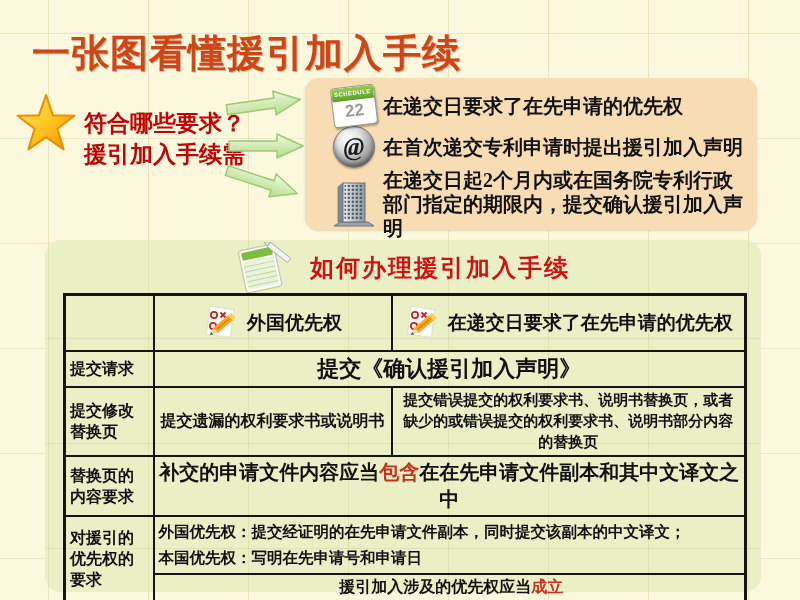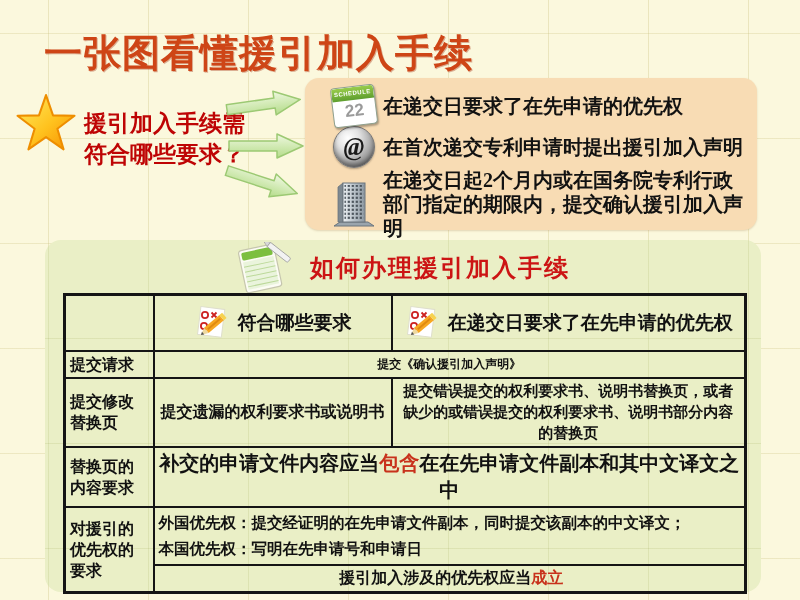--- a/index.html
+++ b/index.html
@@ -11,21 +11,21 @@
     position:relative;width:800px;height:600px;overflow:hidden;
     background-color:#FBF8DD;
     background-image:
       linear-gradient(to right, rgba(205,195,130,0.35) 1px, transparent 1px),
       linear-gradient(to bottom, rgba(205,195,130,0.30) 1px, transparent 1px);
     background-size:100px 105px;
     background-position:48px 33px;
   }
   
   .title{
-    position:absolute;left:44px;top:28px;
+    position:absolute;left:32px;top:28px;
     font-family:"Liberation Sans","DejaVu Sans",sans-serif;
     font-size:38px;font-weight:900;color:#CE4516;letter-spacing:1px;
     text-shadow:1px 1px 0 rgba(160,40,10,.35);
     white-space:nowrap;
   }
   
   .star{position:absolute;left:16px;top:92px;}
   .question{
     position:absolute;left:84px;top:108px;width:160px;
     font-size:23px;line-height:31px;font-weight:bold;color:#BE0404;
@@ -85,21 +85,21 @@
     position:absolute;left:18px;top:53px;width:681px;
     border-collapse:collapse;table-layout:fixed;
     border:3px solid #151515;
   }
   table.proc td{border:2px solid #151515;color:#111;vertical-align:middle;
     padding:2px 4px;box-sizing:border-box;}
   td.lbl{text-align:left;font-weight:bold;font-size:16px;line-height:21px;}
   td.lbl-red{color:#C00000;}
   td.hdr{font-size:19px;}
   .hdr-inner{display:flex;align-items:center;justify-content:center;gap:8px;font-weight:bold;}
-  td.val{text-align:center;font-weight:bold;font-size:12px;}
+  td.val{text-align:center;font-weight:bold;font-size:22px;}
   td.val-sm{text-align:center;font-weight:bold;font-size:15px;line-height:21px;padding:2px 8px;}
   td.val-left{text-align:left;font-weight:bold;font-size:15.5px;line-height:26px;padding:4px 4px 4px 14px;}
   .red{color:#C8321C;}
   
   .notepad-wrap{width:60px;height:52px;}
   .pencil-wrap{width:36px;height:34px;flex:0 0 36px;}
 </style>
 </head>
 <body>
 
@@ -129,22 +129,22 @@
 
   <div class="title">一张图看懂援引加入手续</div>
 
   <div class="star">
     <svg width="60" height="62" viewBox="0 0 58 60">
       <polygon points="29,3 35.8,22.6 56.6,23 40,35.6 46,55.5 29,43.6 12,55.5 18,35.6 1.4,23 22.2,22.6" fill="url(#stargrad)" stroke="#EE8E00" stroke-width="2" stroke-linejoin="round"></polygon>
     </svg>
   </div>
 
   <div class="question">
+    <div>符合哪些要求？</div>
     <div>援引加入手续需</div>
-    <div>符合哪些要求？</div>
   </div>
 
   <div class="arrow arrow-1">
     <svg width="78" height="28" viewBox="0 0 78 28">
         <polygon points="2,9 50,9 50,2 76,14 50,26 50,19 2,19" fill="url(#agrad)" stroke="#9CC973" stroke-width="1.5" stroke-linejoin="round"></polygon>
       </svg>
   </div>
   <div class="arrow arrow-2">
     <svg width="78" height="28" viewBox="0 0 78 28">
         <polygon points="2,9 50,9 50,2 76,14 50,26 50,19 2,19" fill="url(#agrad)" stroke="#9CC973" stroke-width="1.5" stroke-linejoin="round"></polygon>
@@ -234,21 +234,21 @@
                 <circle cx="10" cy="20" r="3.1" fill="none" stroke="#CC2222" stroke-width="1.8"></circle>
                 <g transform="rotate(-40 20 18)">
                   <rect x="10" y="14.5" width="20" height="7" fill="#F7A823"></rect>
                   <rect x="12" y="17" width="16" height="2" fill="#E08A10"></rect>
                   <rect x="30" y="14.5" width="3.5" height="7" fill="#F6D34F"></rect>
                   <polygon points="10,14.5 3,18 10,21.5" fill="#EED9A0"></polygon>
                   <polygon points="5.8,16.2 3,18 5.8,19.8" fill="#555555"></polygon>
                 </g>
               </svg>
             </span>
-            <span>符合哪些要求</span>
+            <span>外国优先权</span>
           </div>
         </td>
         <td class="hdr">
           <div class="hdr-inner">
             <span class="pencil-wrap">
               <svg width="36" height="34" viewBox="0 0 36 34">
                 <g transform="rotate(7 18 17)">
                       <rect x="5" y="2" width="24" height="28" fill="#FFFFFF" stroke="#DedecC" stroke-width="1"></rect>
                     </g>
                 <circle cx="11" cy="9" r="3.1" fill="none" stroke="#CC2222" stroke-width="1.8"></circle>

